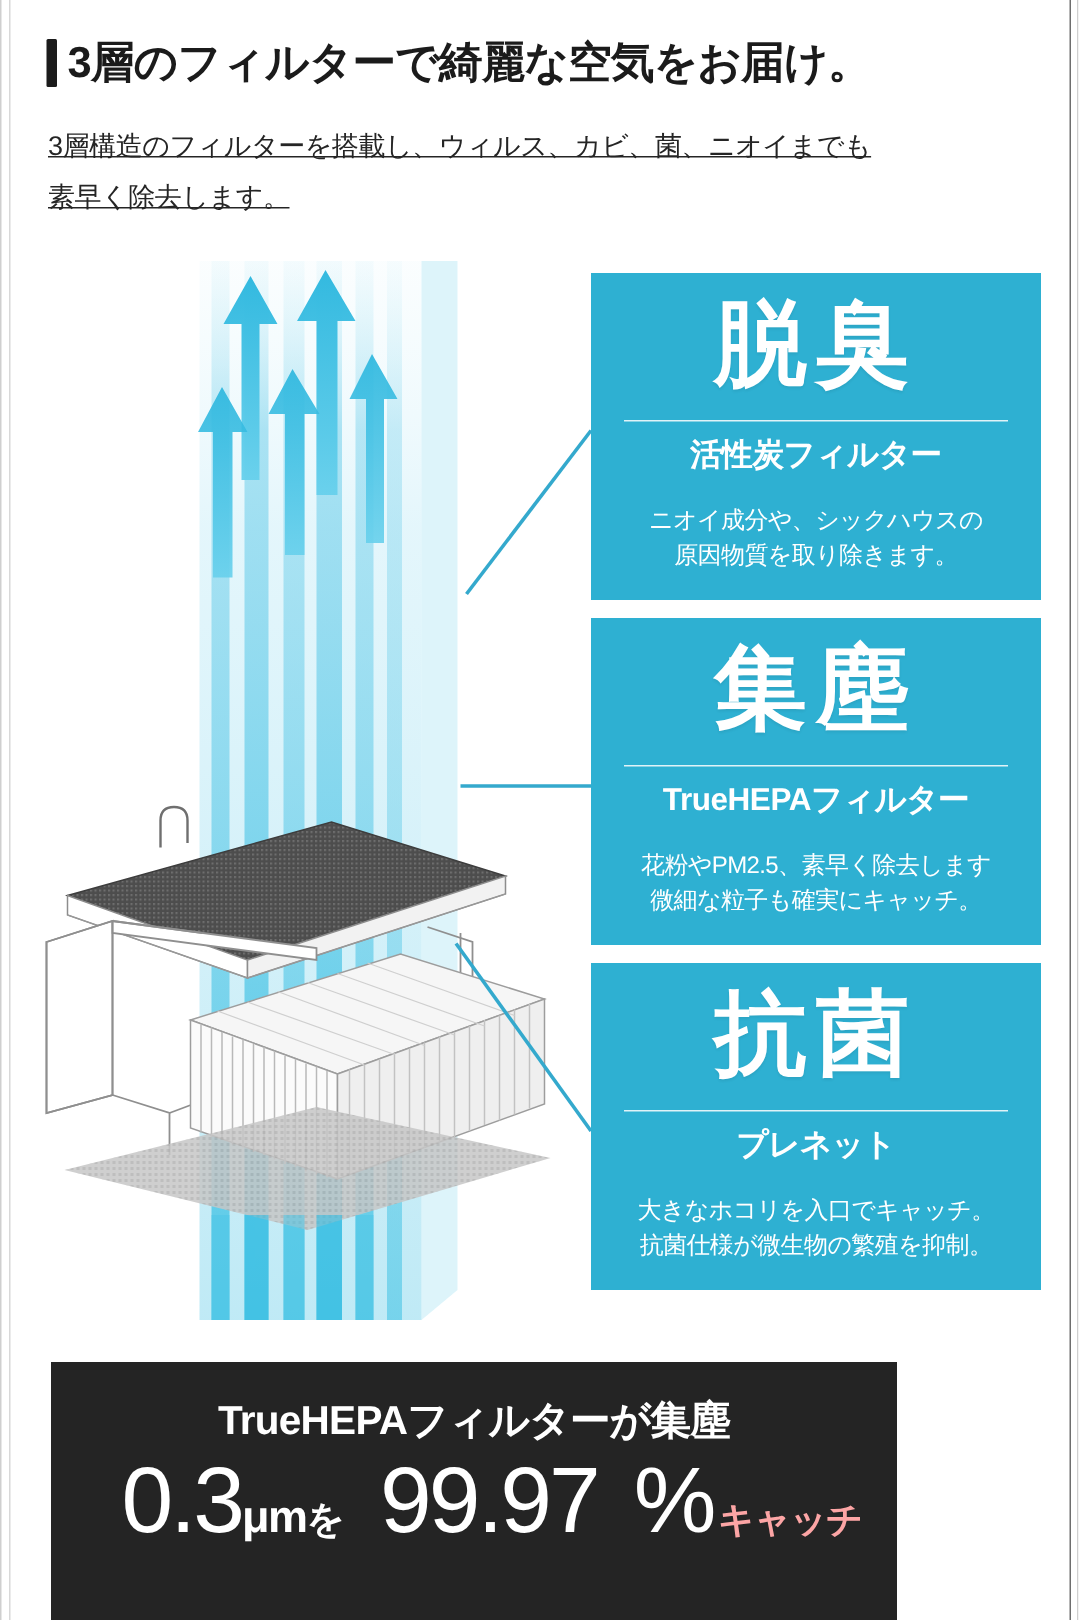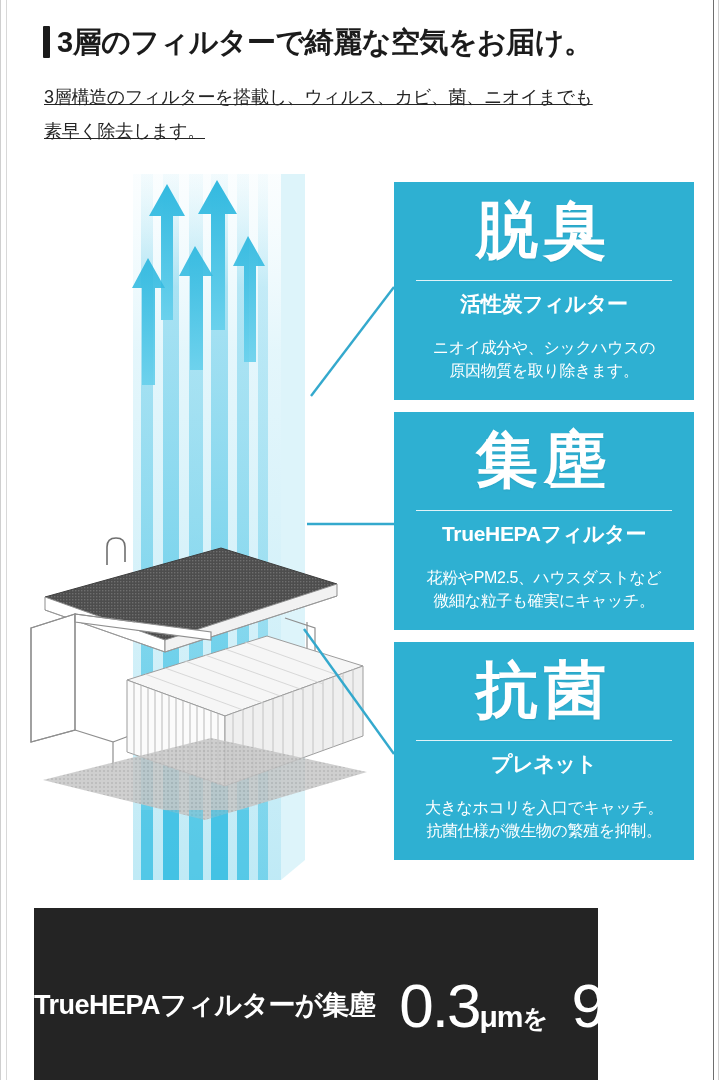--- a/index.html
+++ b/index.html
@@ -20,21 +20,21 @@
   .page:before{
     content:"";position:absolute;left:5px;top:0;width:1px;height:1080px;
     background:#d8d8d8;
   }
   .page:after{
     content:"";position:absolute;left:712px;top:0;width:1px;height:1080px;
     background:#6e6e6e;
   }
 
   
-  .header{position:absolute;left:12px;top:0;width:699px;height:170px;}
+  .header{position:absolute;left:0;top:0;width:699px;height:170px;}
   .title-row{position:absolute;left:30px;top:26px;display:flex;align-items:center;}
   .title-bar{width:7px;height:32px;background:#1b1b1b;margin-right:7px;flex:none;border-radius:1px;}
   .title-text{
     font-size:29px;font-weight:bold;color:#1b1b1b;letter-spacing:-0.5px;
     line-height:32px;white-space:nowrap;
   }
   .subtitle{
     position:absolute;left:31px;top:80px;width:660px;
     font-size:18px;color:#252525;line-height:34px;letter-spacing:-0.3px;text-decoration:underline;
   }
@@ -77,21 +77,21 @@
   .card-desc .ln{display:block;white-space:nowrap;}
 
   
   .connectors{position:absolute;left:0;top:0;width:719px;height:1080px;pointer-events:none;}
 
   
   .banner{
     position:absolute;left:33px;top:908px;width:564px;height:172px;
     background:#242424;
     box-sizing:border-box;
-    display:flex;flex-direction:row;align-items:center;justify-content:flex-start;
+    display:flex;flex-direction:column;align-items:center;justify-content:flex-start;
     padding-top:22px;
   }
   .banner-line1{
     font-size:27px;font-weight:bold;color:#ffffff;letter-spacing:-0.5px;
     line-height:34px;white-space:nowrap;
   }
   .banner-line2{
     display:flex;align-items:baseline;justify-content:center;
     white-space:nowrap;margin-top:2px;
   }
@@ -266,21 +266,21 @@
         <span class="ln">ニオイ成分や、シックハウスの</span>
         <span class="ln">原因物質を取り除きます。</span>
       </div>
     </div>
 
     <div class="card">
       <div class="card-kanji">集塵</div>
       <div class="card-rule"></div>
       <div class="card-sub">TrueHEPAフィルター</div>
       <div class="card-desc">
-        <span class="ln">花粉やPM2.5、ハウスダストなど</span>
+        <span class="ln">花粉やPM2.5、素早く除去します</span>
         <span class="ln">微細な粒子も確実にキャッチ。</span>
       </div>
     </div>
 
     <div class="card">
       <div class="card-kanji">抗菌</div>
       <div class="card-rule"></div>
       <div class="card-sub">プレネット</div>
       <div class="card-desc">
         <span class="ln">大きなホコリを入口でキャッチ。</span>

